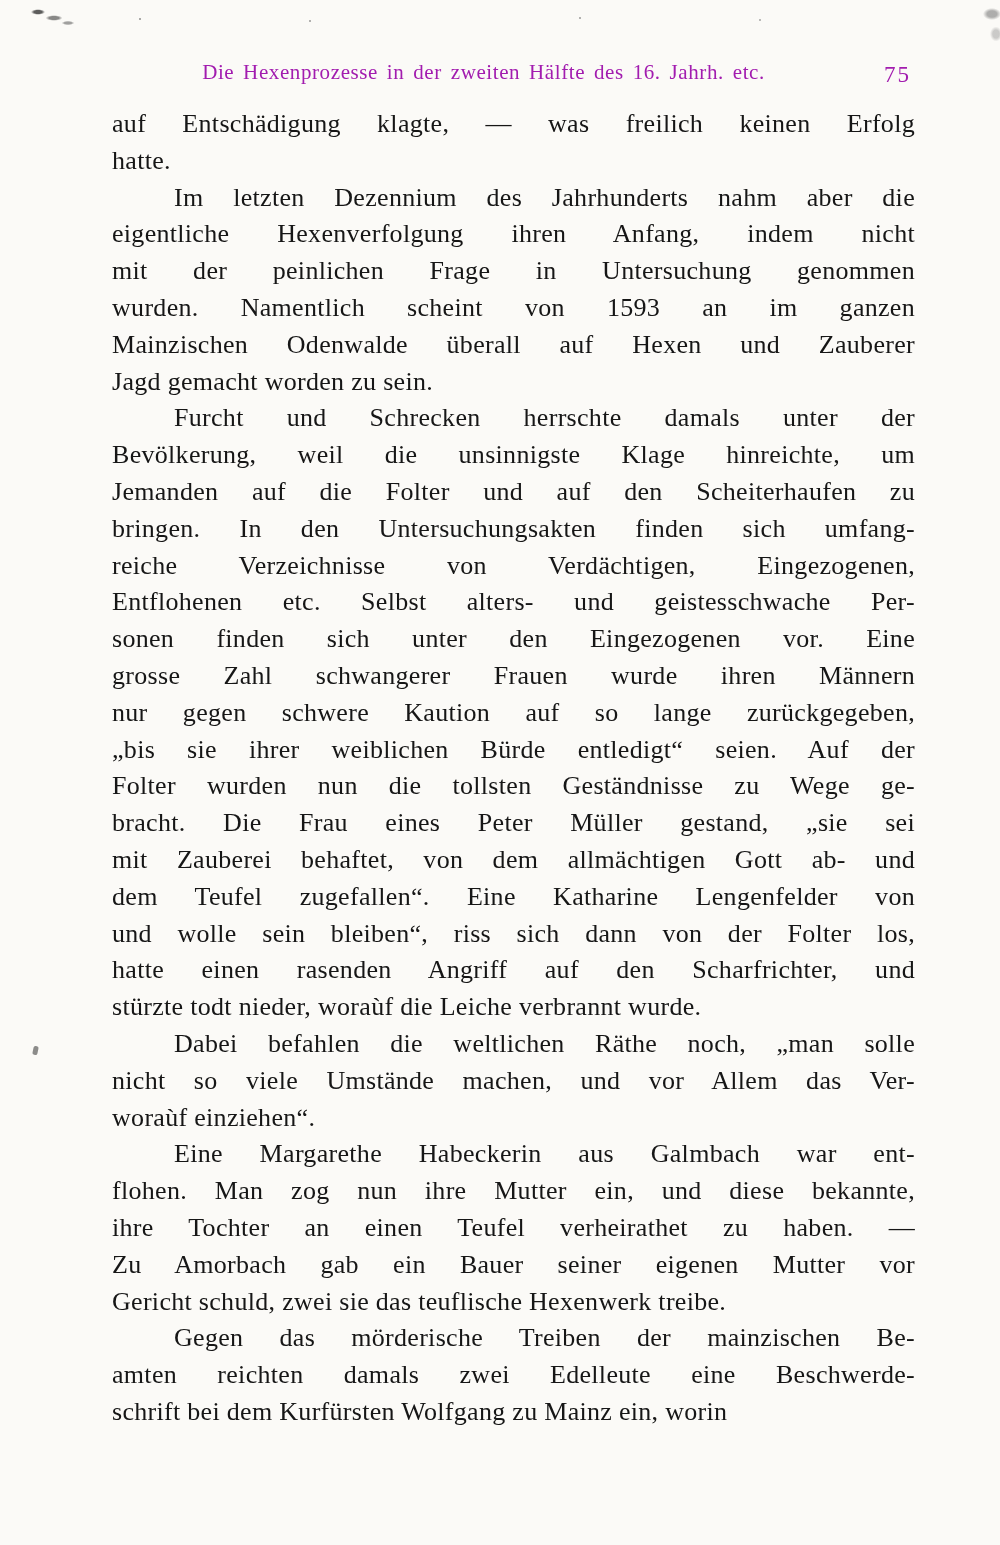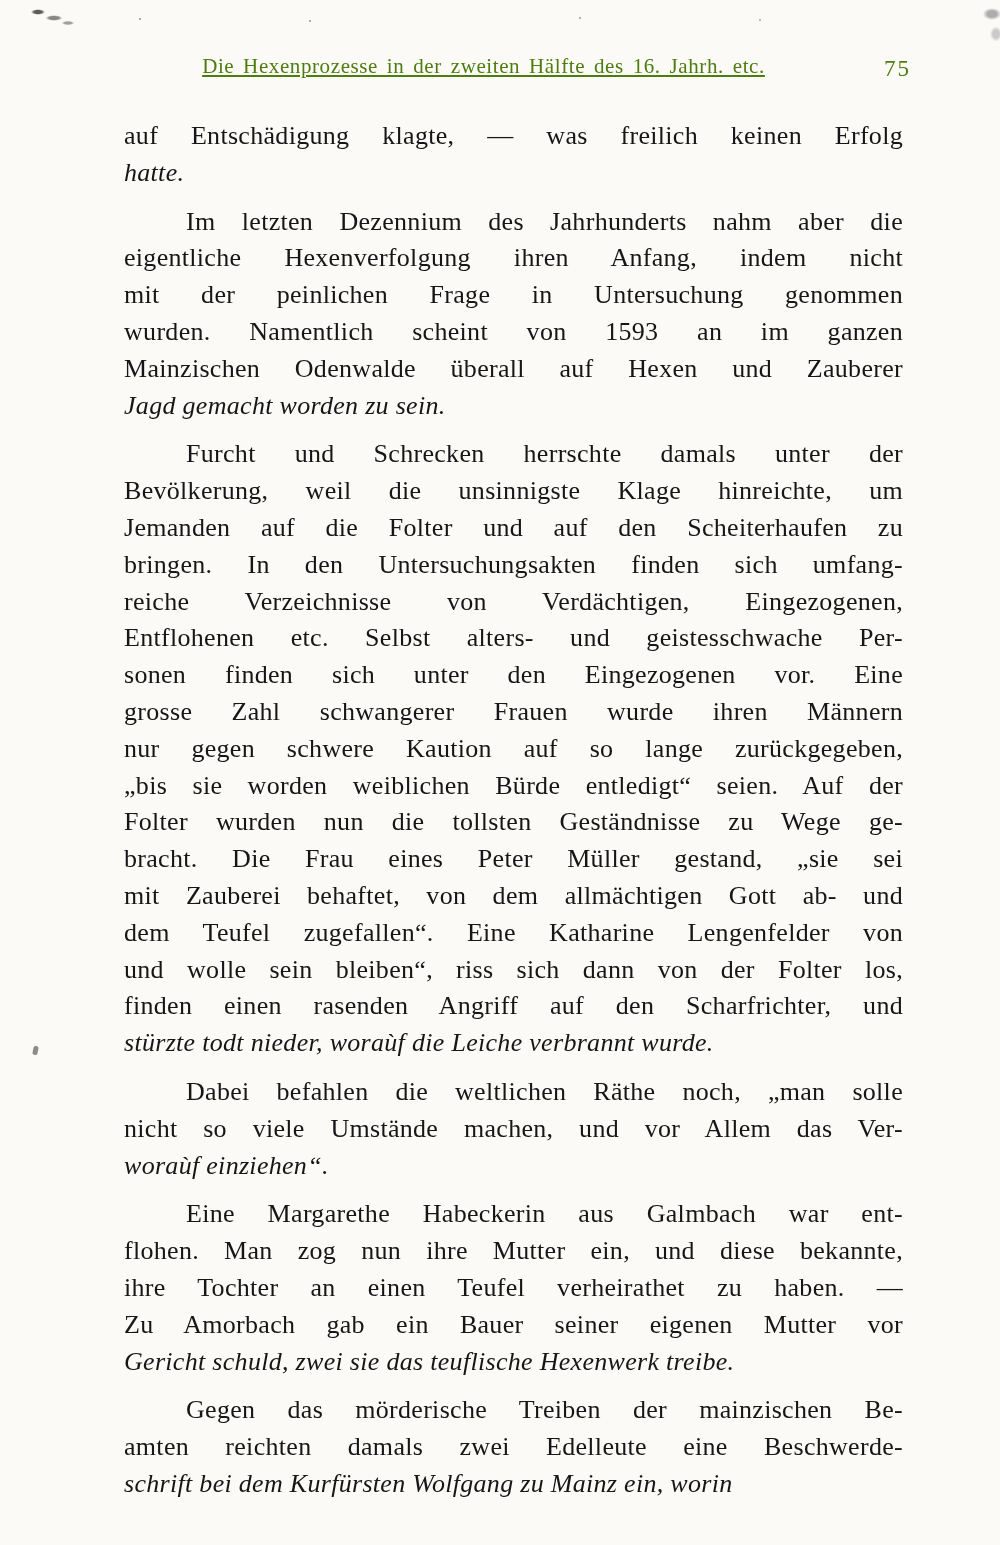--- a/index.html
+++ b/index.html
@@ -16,29 +16,28 @@
   }
   .page {
     position: relative;
     width: 1000px;
     height: 1545px;
     background: #fbfaf7;
   }
   
   .running-head {
     position: absolute;
-    top: 54px;
+    top: 60px;
     left: 112px;
     width: 803px;
     height: 30px;
     font-size: 21px;
     letter-spacing: 0.6px;
     word-spacing: 3px;
-    color: #4d7c0f;
-    text-decoration: underline;
+    color: #a21caf;
   }
   .head-title {
     display: block;
     text-align: center;
     padding-right: 60px;
   }
   .head-page {
     position: absolute;
     right: 4px;
     top: 2px;
@@ -47,34 +46,33 @@
     margin-left: 15px;
   }
   
   .text-block {
     position: absolute;
     top: 106px;
     left: 112px;
     width: 803px;
   }
   .paragraph {
-    margin: 12px;
+    margin: 0;
   }
   .line {
     font-size: 26px;
     line-height: 36.8px;
     letter-spacing: 0.3px;
     text-align: justify;
     text-align-last: justify;
     white-space: normal;
     color: #161616;
   }
   .line.last {
     text-align-last: left;
-    font-style: italic;
   }
   .line.indent {
     padding-left: 62px;
   }
   
   .artifact {
     position: absolute;
     pointer-events: none;
   }
   .smudge-tl {
@@ -148,27 +146,27 @@
       <div class="paragraph">
         <div class="line indent">Furcht und Schrecken herrschte damals unter der</div>
         <div class="line">Bevölkerung, weil die unsinnigste Klage hinreichte, um</div>
         <div class="line">Jemanden auf die Folter und auf den Scheiterhaufen zu</div>
         <div class="line">bringen.  In den Untersuchungsakten finden sich umfang-</div>
         <div class="line">reiche Verzeichnisse von Verdächtigen, Eingezogenen,</div>
         <div class="line">Entflohenen etc.  Selbst alters- und geistesschwache Per-</div>
         <div class="line">sonen finden sich unter den Eingezogenen vor.  Eine</div>
         <div class="line">grosse Zahl schwangerer Frauen wurde ihren Männern</div>
         <div class="line">nur gegen schwere Kaution auf so lange zurückgegeben,</div>
-        <div class="line">„bis sie worden weiblichen Bürde entledigt“ seien.  Auf der</div>
+        <div class="line">„bis sie ihrer weiblichen Bürde entledigt“ seien.  Auf der</div>
         <div class="line">Folter wurden nun die tollsten Geständnisse zu Wege ge-</div>
         <div class="line">bracht.  Die Frau eines Peter Müller gestand, „sie sei</div>
         <div class="line">mit Zauberei behaftet, von dem allmächtigen Gott ab- und</div>
         <div class="line">dem Teufel zugefallen“.  Eine Katharine Lengenfelder von</div>
         <div class="line">und wolle sein bleiben“, riss sich dann von der Folter los,</div>
-        <div class="line">finden einen rasenden Angriff auf den Scharfrichter, und</div>
+        <div class="line">hatte einen rasenden Angriff auf den Scharfrichter, und</div>
         <div class="line last">stürzte todt nieder, woraùf die Leiche verbrannt wurde.</div>
       </div>
       <div class="paragraph">
         <div class="line indent">Dabei befahlen die weltlichen Räthe noch, „man solle</div>
         <div class="line">nicht so viele Umstände machen, und vor Allem das Ver-</div>
         <div class="line last">woraùf einziehen“.</div>
       </div>
       <div class="paragraph">
         <div class="line indent">Eine Margarethe Habeckerin aus Galmbach war ent-</div>
         <div class="line">flohen.  Man zog nun ihre Mutter ein, und diese bekannte,</div>

